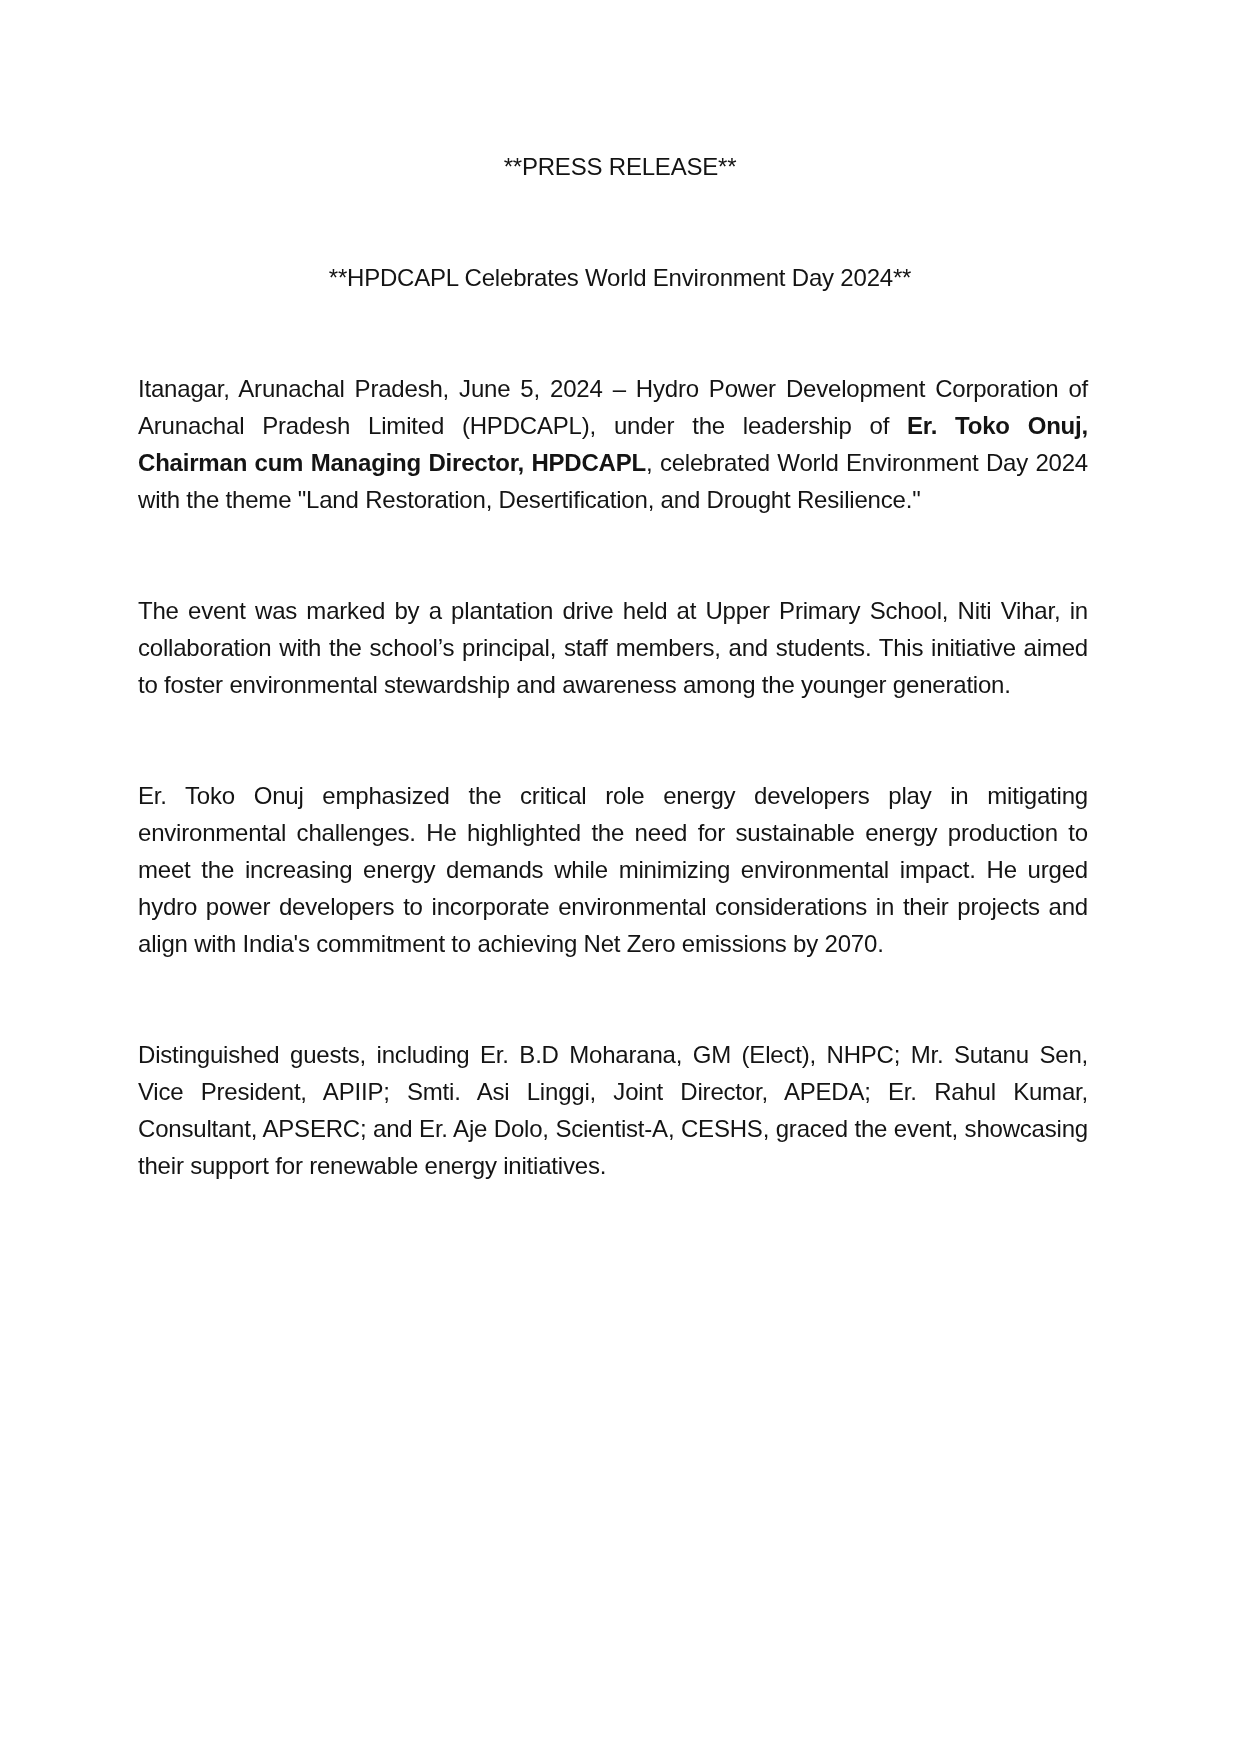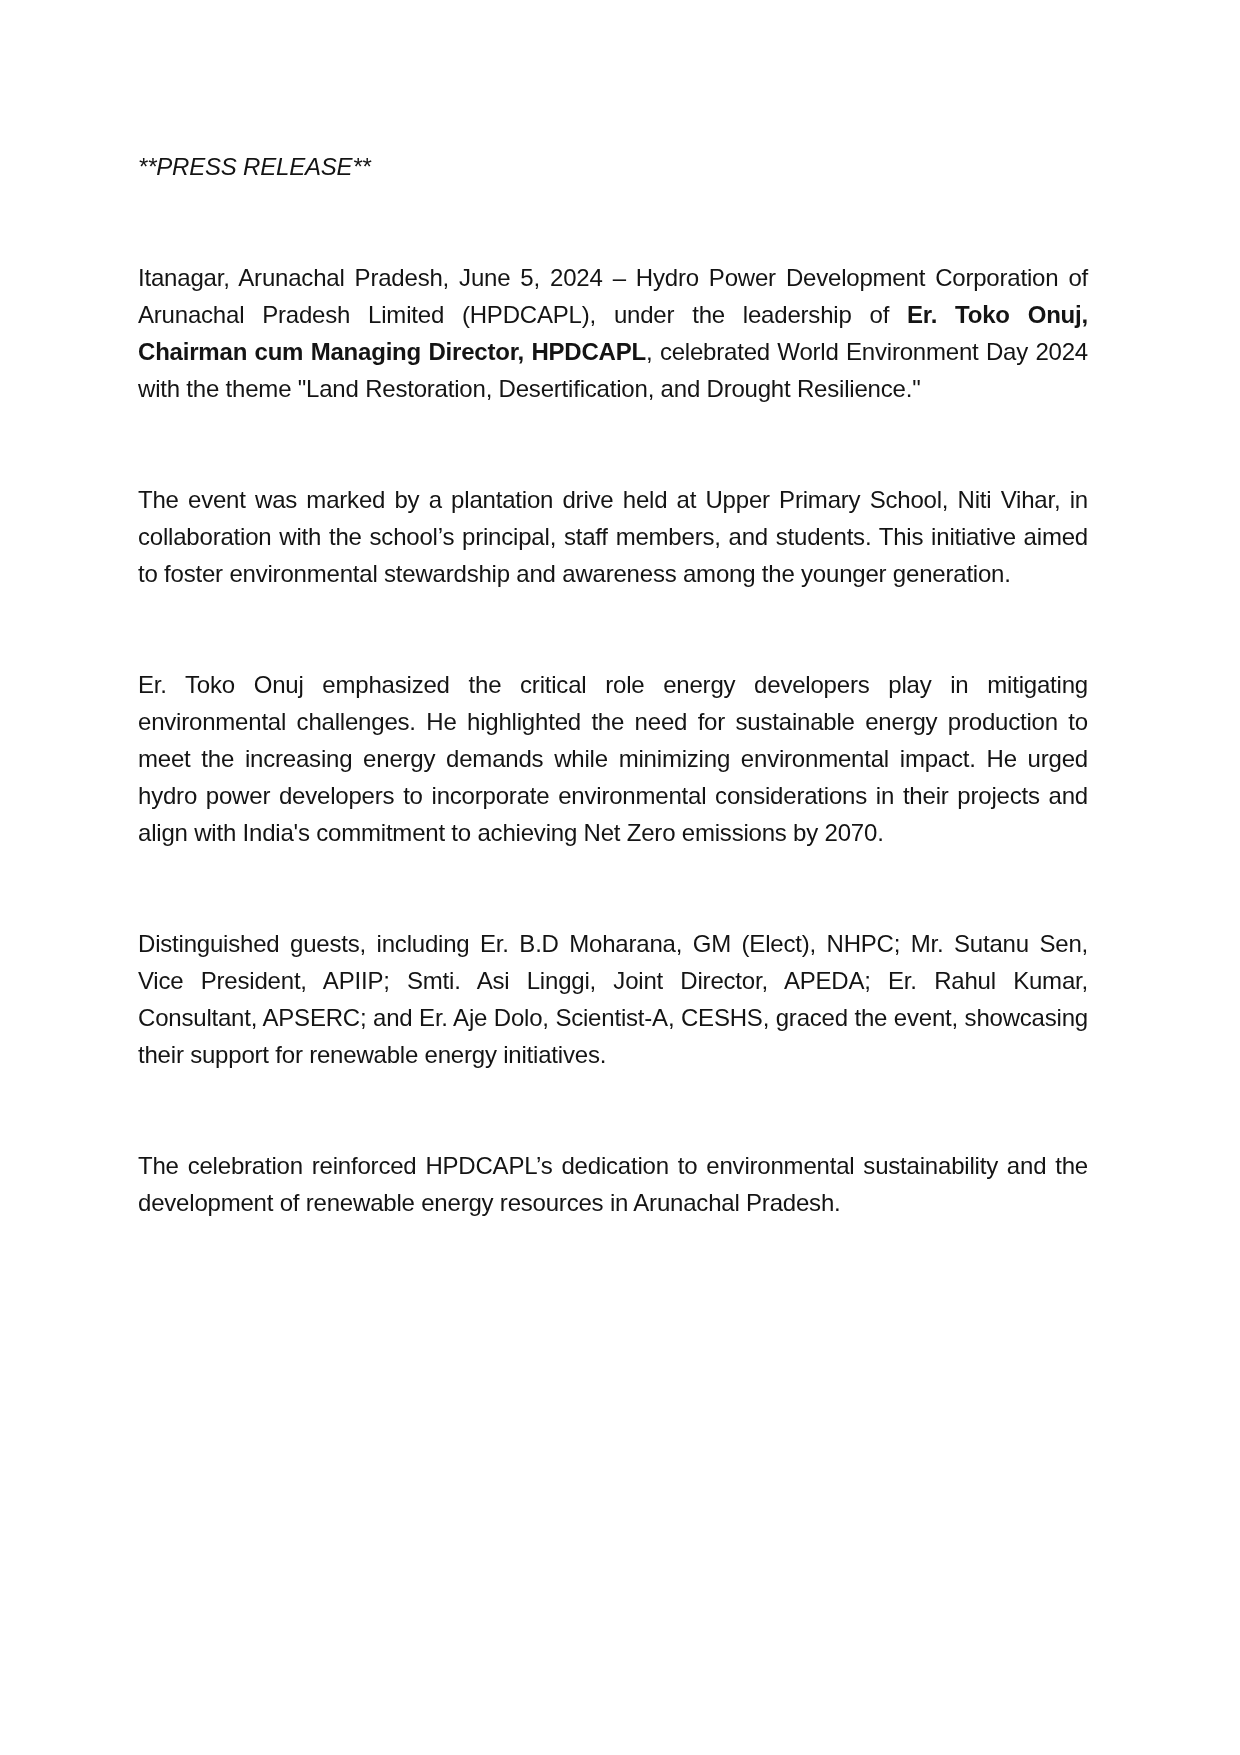--- a/index.html
+++ b/index.html
@@ -17,48 +17,48 @@
     padding: 148px 138px 0 138px;
     font-family: "Liberation Sans", "DejaVu Sans", sans-serif;
     font-size: 24px;
     line-height: 37px;
     letter-spacing: -0.2px;
     color: #141414;
     overflow: hidden;
   }
   .doc-heading {
     margin: 0;
+    text-align: center;
     font-weight: 400;
     font-size: 24px;
     line-height: 37px;
-    font-style: italic;
   }
   .doc-heading + .doc-heading {
     margin-top: 74px;
   }
   .body-para {
     margin: 74px 14px 0 0;
     text-align: justify;
     text-justify: inter-word;
   }
   .body-para strong {
     font-weight: 700;
   }
 </style>
 </head>
 <body>
 
 <div class="page">
 
   <p class="doc-heading">**PRESS RELEASE**</p>
 
+  <p class="doc-heading">**HPDCAPL Celebrates World Environment Day 2024**</p>
 
   <p class="body-para"><span>Itanagar, Arunachal Pradesh, June 5, 2024 – Hydro Power Development Corporation of Arunachal Pradesh Limited (HPDCAPL), under the leadership of </span><strong>Er. Toko Onuj, Chairman cum Managing Director, HPDCAPL</strong><span>, celebrated World Environment Day 2024 with the theme "Land Restoration, Desertification, and Drought Resilience."</span></p>
 
   <p class="body-para">The event was marked by a plantation drive held at Upper Primary School, Niti Vihar, in collaboration with the school’s principal, staff members, and students. This initiative aimed to foster environmental stewardship and awareness among the younger generation.</p>
 
   <p class="body-para">Er. Toko Onuj emphasized the critical role energy developers play in mitigating environmental challenges. He highlighted the need for sustainable energy production to meet the increasing energy demands while minimizing environmental impact. He urged hydro power developers to incorporate environmental considerations in their projects and align with India's commitment to achieving Net Zero emissions by 2070.</p>
 
   <p class="body-para">Distinguished guests, including Er. B.D Moharana, GM (Elect), NHPC; Mr. Sutanu Sen, Vice President, APIIP; Smti. Asi Linggi, Joint Director, APEDA; Er. Rahul Kumar, Consultant, APSERC; and Er. Aje Dolo, Scientist-A, CESHS, graced the event, showcasing their support for renewable energy initiatives.</p>
 
-  <p class="body-para">The celebration reinforced HPDCAPL’s dedication to environmental sustainability and the development of renewable energy resources in Arunachal Pradesh.</p>
 
 </div>
 
 </body></html>

